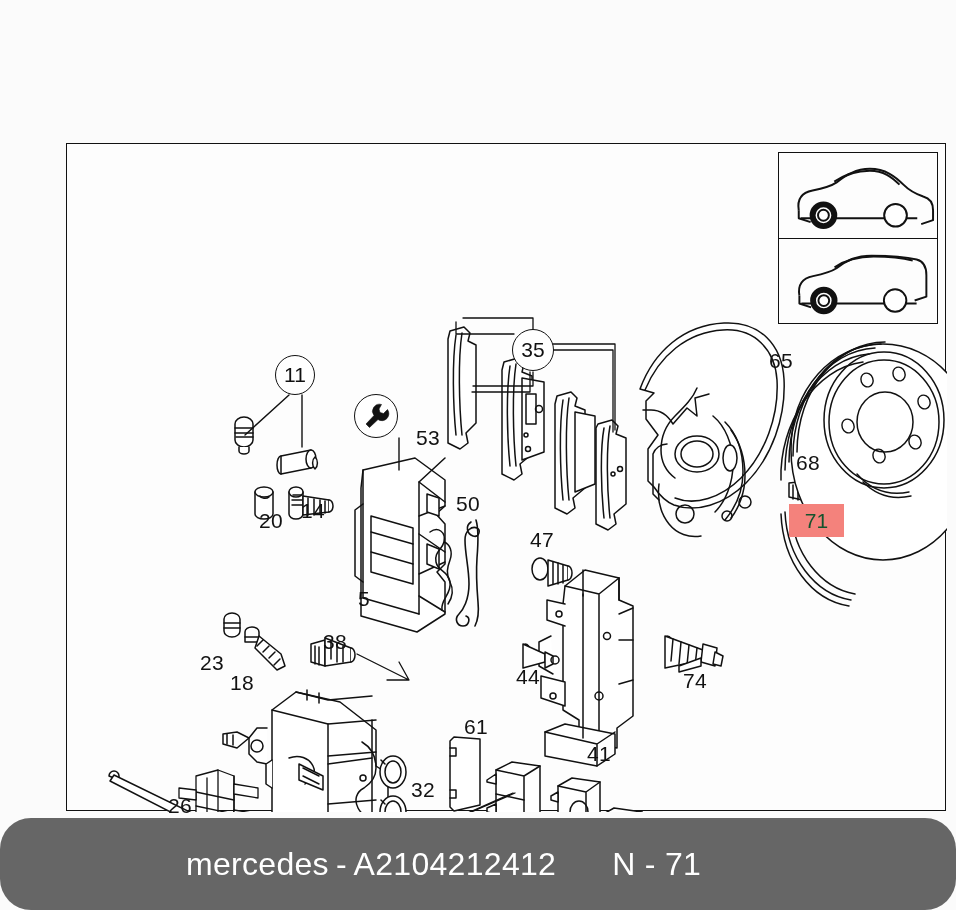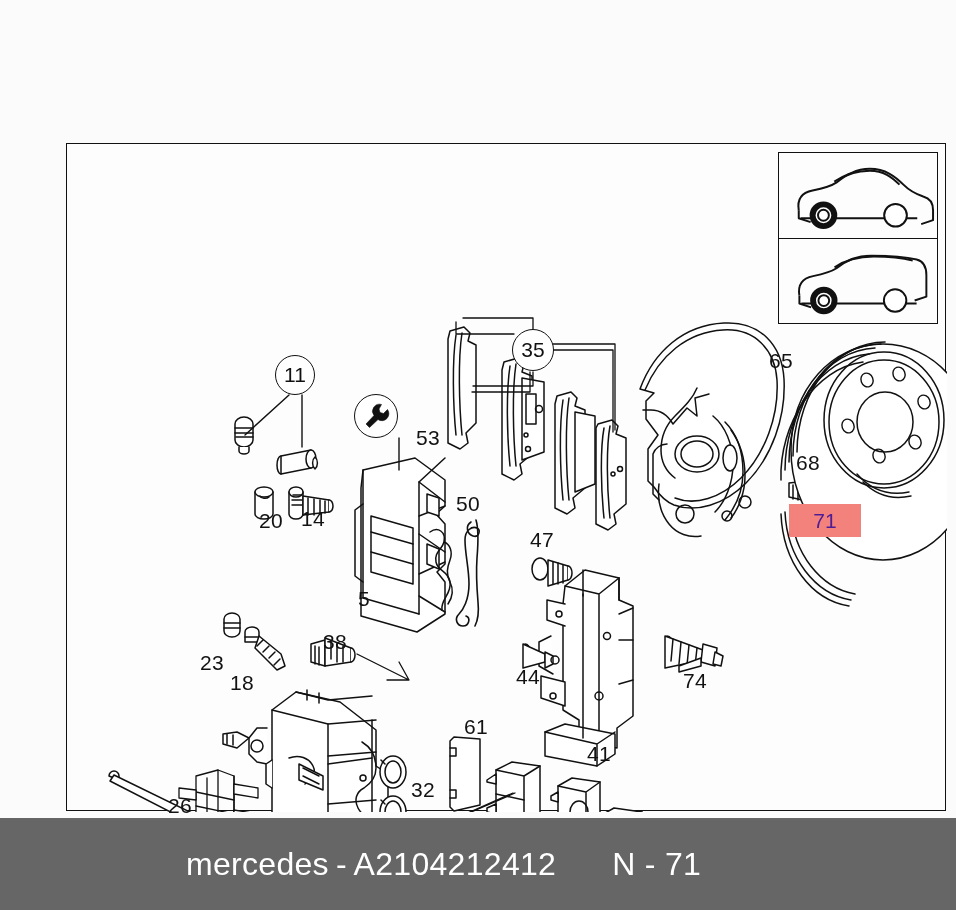--- a/index.html
+++ b/index.html
@@ -56,29 +56,29 @@
     font-size: 21px;
     color: #121212;
     line-height: 1;
     white-space: nowrap;
     letter-spacing: 0.2px;
   }
   #highlight-71 {
     position: absolute;
     left: 722px;
     top: 360px;
-    width: 72px;
+    width: 55px;
     height: 33px;
     background: #f4827c;
     display: flex;
     align-items: center;
     justify-content: center;
     font-family: "Liberation Sans", sans-serif;
     font-size: 21px;
-    color: #4c1d95;
+    color: #14532d;
   }
   .circ {
     position: absolute;
     border: 1.7px solid #111;
     border-radius: 50%;
     background: #fff;
     display: flex;
     align-items: center;
     justify-content: center;
     font-family: "Liberation Sans", sans-serif;
@@ -89,20 +89,21 @@
   .circ.icon svg { display: block; }
   #footer-bar {
     position: absolute;
     left: 0;
     top: 818px;
     width: 956px;
     height: 92px;
     background: #666666;
     display: flex;
     align-items: center;
+    border-radius: 31px;
   }
   #footer-inner {
     display: flex;
     align-items: baseline;
     margin-left: 186px;
     color: #ffffff;
   }
   #footer-brand {
     font-size: 32px;
     font-family: "Liberation Sans", sans-serif;
@@ -475,21 +476,21 @@
         <path d="M20.5 3.5 a7 7 0 0 0 -7.5 11 l-8 8.5 l3.5 3.5 l8.5 -8 a7 7 0 0 0 9.5 -10 l-4 4 l-3.5 -1 l-1 -3.5 z" fill="#111" stroke="#111" stroke-width="0.6" stroke-linejoin="round"></path>
       </svg>
     </div>
 
     <div class="circ" style="left:438px; top:721px; width:42px; height:42px;">
       <span>60</span>
     </div>
 
     <div class="lbl" style="left:349px; top:283px;">53</div>
     <div class="lbl" style="left:192px; top:366px;">20</div>
-    <div class="lbl" style="left:234px; top:364px;text-align:right;">14</div>
+    <div class="lbl" style="left:234px; top:356px;text-align:right;">14</div>
     <div class="lbl" style="left:291px; top:444px;">5</div>
     <div class="lbl" style="left:389px; top:349px;">50</div>
     <div class="lbl" style="left:702px; top:206px;">65</div>
     <div class="lbl" style="left:729px; top:308px;">68</div>
 
     <div class="lbl" style="left:463px; top:385px;">47</div>
     <div class="lbl" style="left:449px; top:522px;">44</div>
     <div class="lbl" style="left:616px; top:526px;">74</div>
     <div class="lbl" style="left:520px; top:599px;">41</div>
     <div class="lbl" style="left:397px; top:572px;">61</div>

